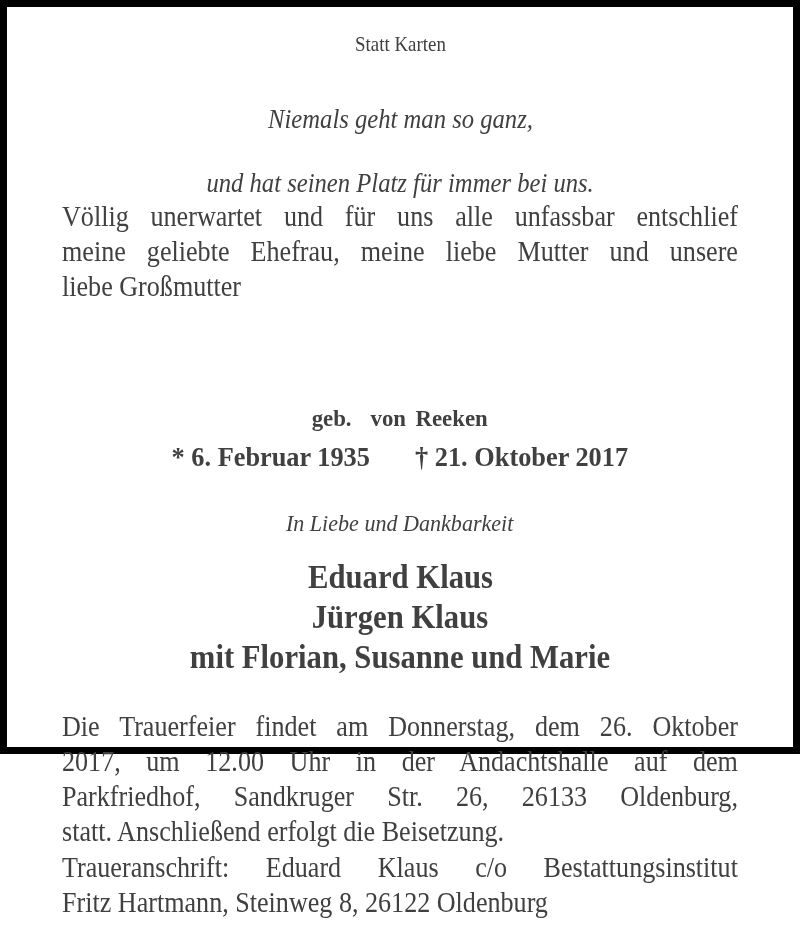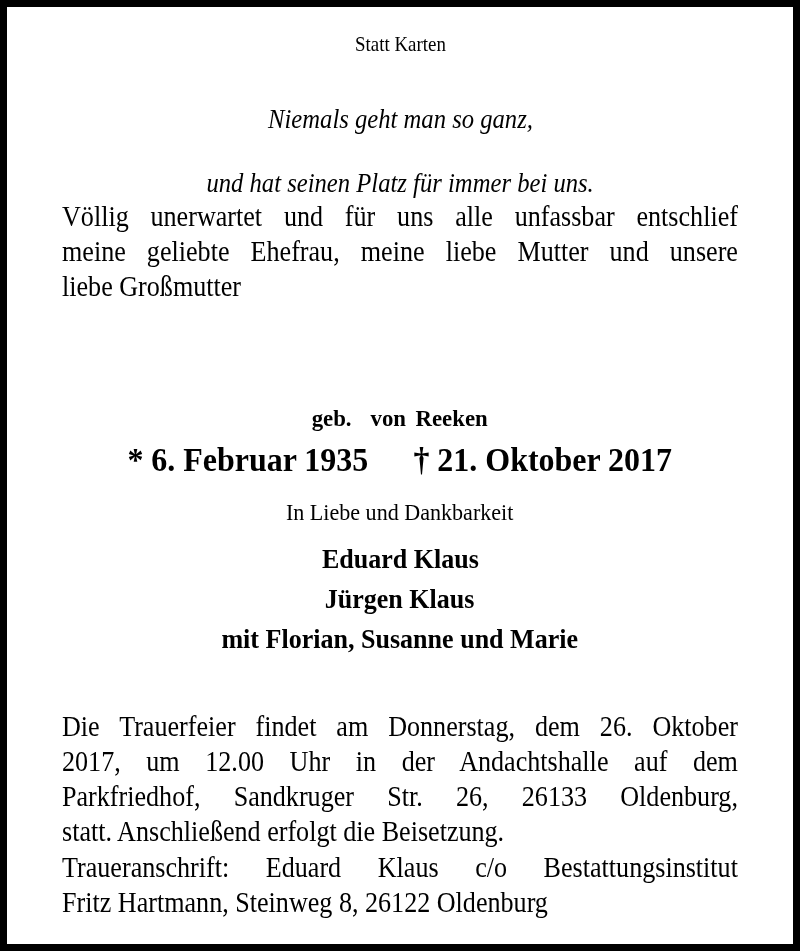--- a/index.html
+++ b/index.html
@@ -9,24 +9,24 @@
     }
     body {
       width: 800px;
       height: 951px;
       overflow: hidden;
     }
     .frame {
       position: relative;
       box-sizing: border-box;
       width: 800px;
-      height: 951px;
+      height: 754px;
       border: 7px solid #000000;
       background: #ffffff;
-      color: #000000;
+      color: #404040;
       font-family: "Liberation Serif", "DejaVu Serif", serif;
     }
     .line {
       position: absolute;
       left: 0;
       right: 0;
       text-align: center;
       white-space: nowrap;
       line-height: 1;
     }
@@ -90,35 +90,37 @@
 
     .maiden {
       top: 399px;
       font-size: 24px;
       font-weight: bold;
     }
     .maiden .cond { transform: scaleX(0.95); word-spacing: 4px; }
 
     .dates {
       top: 436px;
-      font-size: 34px;
+      font-size: 28px;
       font-weight: bold;
     }
     .dates .cond { transform: scaleX(0.94); }
     .dates .gap { display: inline-block; width: 48px; }
 
     .dedication {
-      top: 493px;
+      top: 504px;
       font-size: 24px;
+      font-style: italic;
     }
     .dedication .cond { transform: scaleX(0.92); }
 
     .family {
-      font-size: 28px;
+      font-size: 33px;
       font-weight: bold;
+      margin-top: 16px;
     }
     .family .cond { transform: scaleX(0.93); }
     .family-1 { top: 538px; }
     .family-2 { top: 578px; }
     .family-3 { top: 618px; }
   </style>
 </head>
 <body>
 
 <div class="frame">

